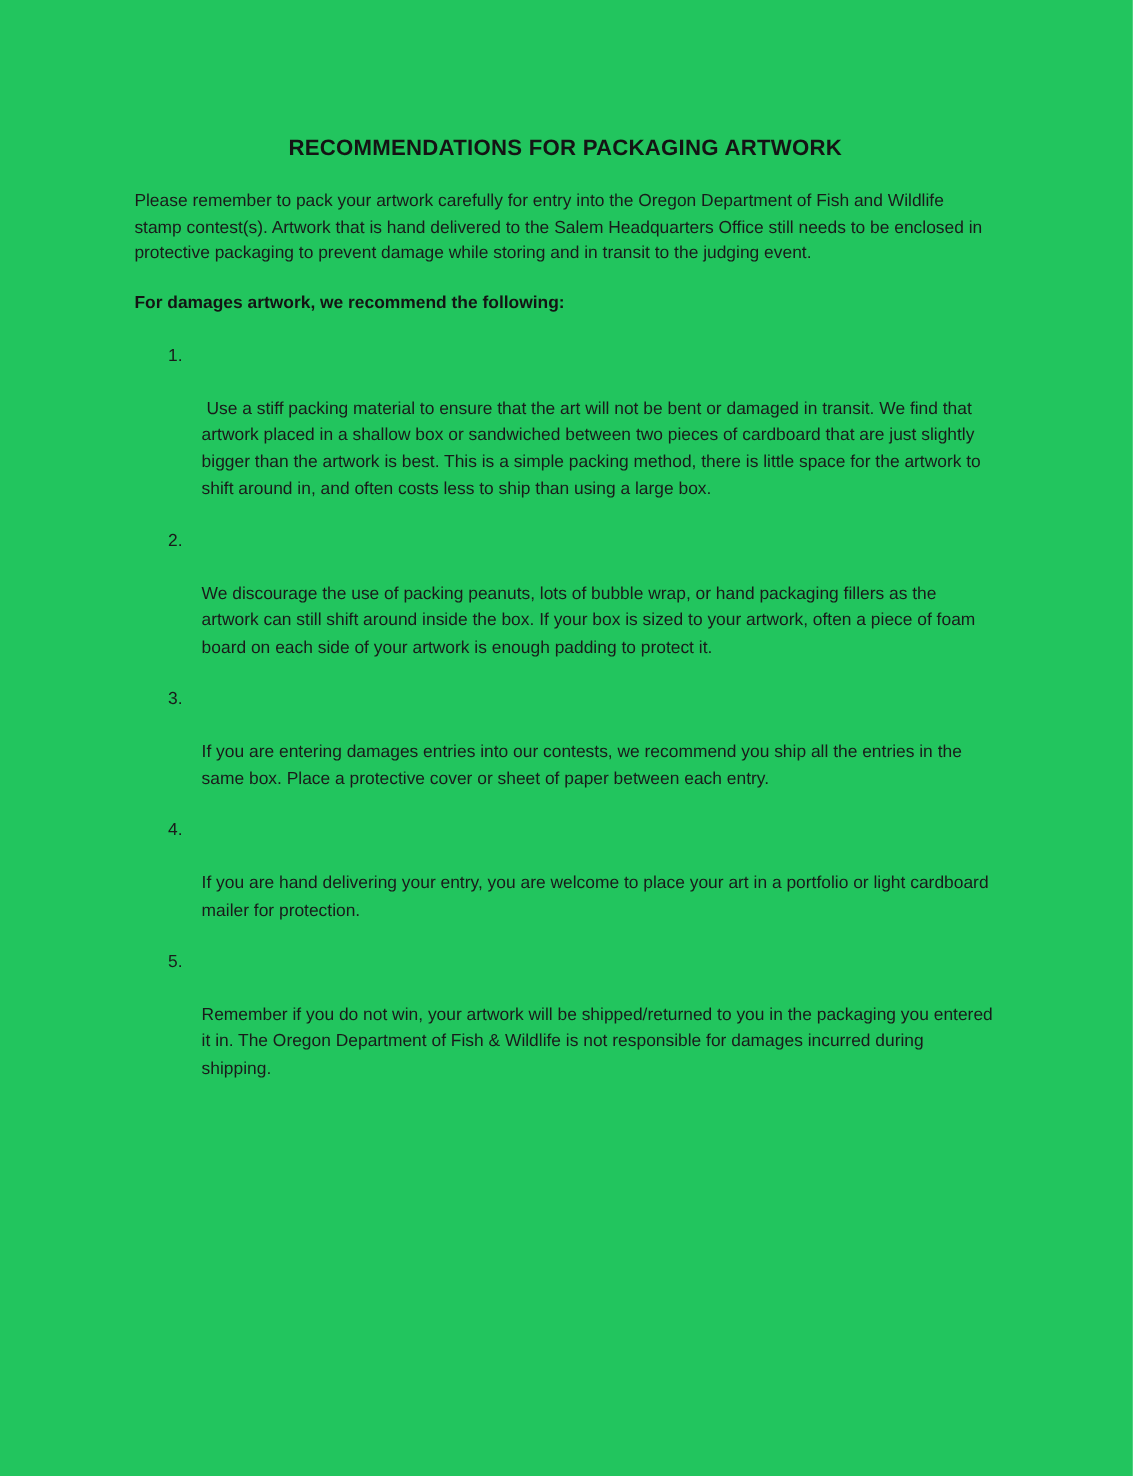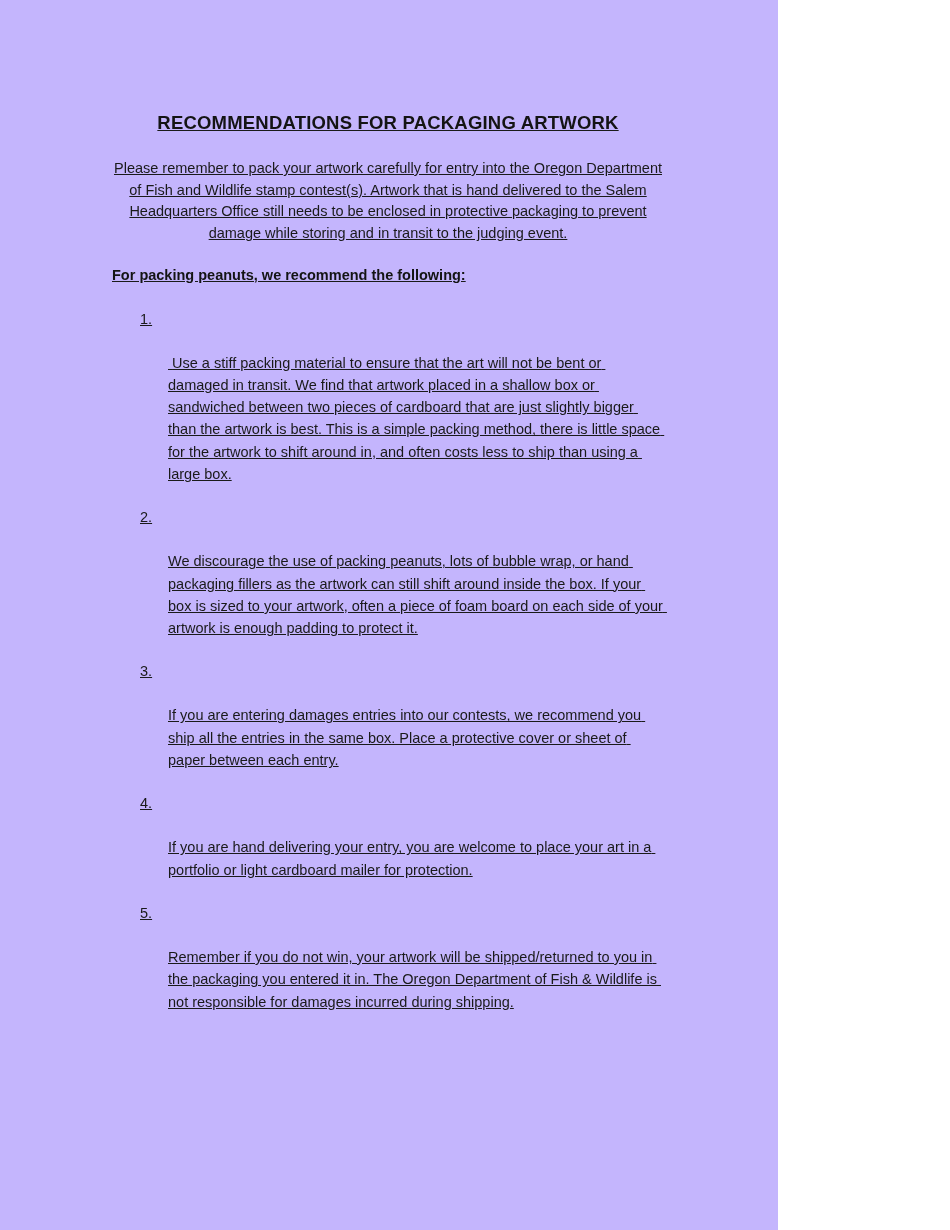--- a/index.html
+++ b/index.html
@@ -1,46 +1,44 @@
 <!DOCTYPE html>
 <html><head>
 <meta charset="utf-8">
 <style>
   * { margin: 0; padding: 0; box-sizing: border-box; }
   html, body {
     background: #ffffff;
   }
   .page {
     position: relative;
-    width: 778px;
+    width: 944px;
     height: 1230px;
-    background: #c4b5fd;
+    background: #22c55e;
     overflow: hidden;
     font-family: "Liberation Sans", "DejaVu Sans", sans-serif;
     color: #1a1a1a;
-    text-decoration: underline;
   }
   .content {
     padding: 110px 114px 0 112px;
   }
   .doc-title {
     text-align: center;
     font-weight: 700;
     font-size: 18.5px;
     letter-spacing: 0.2px;
     line-height: 26px;
     color: #141414;
     margin-bottom: 22px;
   }
   .para {
     font-size: 14.5px;
     line-height: 21.7px;
     margin-bottom: 20px;
     color: #1a1a1a;
-    text-align: center;
   }
   .subheading {
     font-weight: 700;
     font-size: 14.5px;
     line-height: 21.7px;
     margin-bottom: 20px;
     color: #141414;
   }
   .rec-list {
     margin-top: 21px;
@@ -67,21 +65,21 @@
 </head>
 <body>
 
 <div class="page">
   <div class="content">
 
     <h1 class="doc-title">RECOMMENDATIONS FOR PACKAGING ARTWORK</h1>
 
     <p class="para">Please remember to pack your artwork carefully for entry into the Oregon Department of Fish and Wildlife stamp contest(s). Artwork that is hand delivered to the Salem Headquarters Office still needs to be enclosed in protective packaging to prevent damage while storing and in transit to the judging event.</p>
 
-    <p class="subheading">For packing peanuts, we recommend the following:</p>
+    <p class="subheading">For damages artwork, we recommend the following:</p>
 
     <div class="rec-list">
 
       <div class="list-item">
         <span class="item-number">1.</span>
         <div class="item-text"> Use a stiff packing material to ensure that the art will not be bent or damaged in transit. We find that artwork placed in a shallow box or sandwiched between two pieces of cardboard that are just slightly bigger than the artwork is best. This is a simple packing method, there is little space for the artwork to shift around in, and often costs less to ship than using a large box.</div>
       </div>
 
       <div class="list-item">
         <span class="item-number">2.</span>

